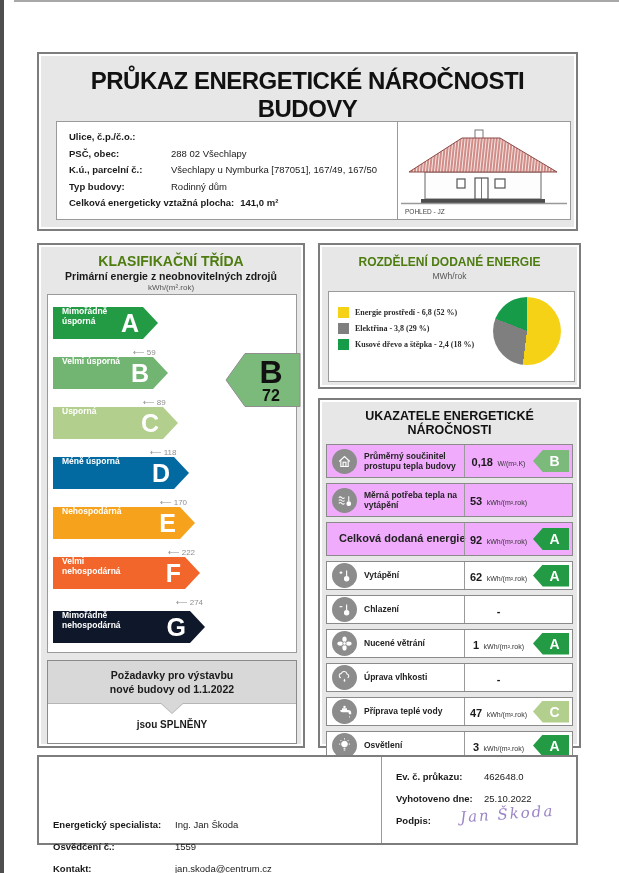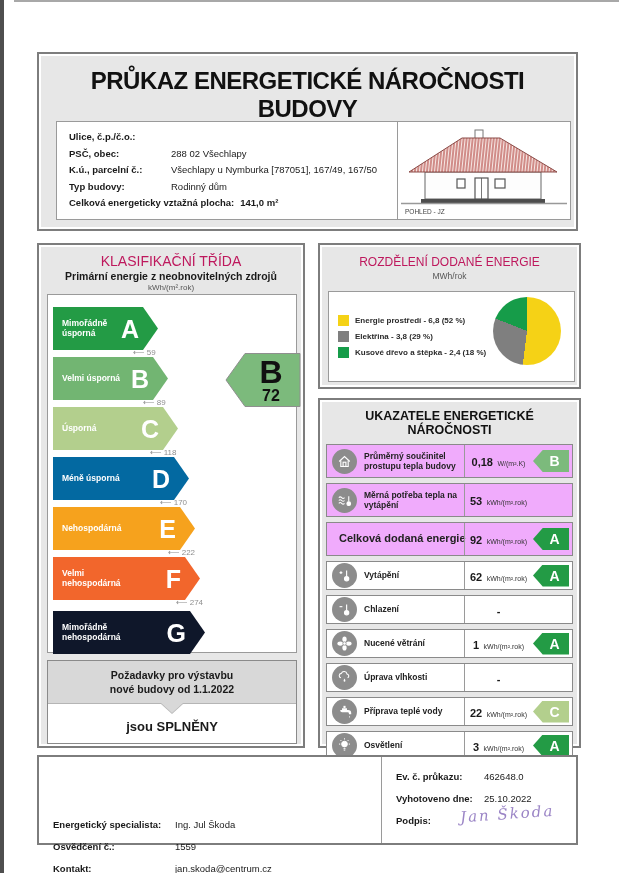--- a/index.html
+++ b/index.html
@@ -25,43 +25,43 @@
   .bld-info{flex:1;padding:7px 0 0 12px;}
   .bld-row{display:flex;font-size:9.5px;line-height:16.5px;}
   .bld-label{font-weight:bold;width:102px;flex:none;}
   .bld-area{font-size:9.5px;line-height:16.5px;font-weight:bold;}
   .bld-area .v{margin-left:6px;}
   .bld-img{width:172px;flex:none;border-left:1px solid #9a9a9a;position:relative;}
   .bld-img svg{position:absolute;left:0;top:0;}
 
   
   .class-panel{left:37px;top:243px;width:268px;height:505px;text-align:center;}
-  .sec-title{font-size:14px;font-weight:normal;margin-top:8px;color:#be185d;}
+  .sec-title{font-size:14px;font-weight:bold;margin-top:8px;color:#4d7c0f;}
   .sec-sub{font-size:10.5px;font-weight:bold;margin-top:1px;}
   .sec-unit{font-size:8px;color:#555;margin-top:1px;}
   .scale-box{position:absolute;left:8px;top:49px;width:250px;height:359px;}
-  .arrow-row{position:absolute;left:5px;height:43px;color:#fff;display:flex;align-items:center;
+  .arrow-row{position:absolute;left:5px;height:32px;color:#fff;display:flex;align-items:flex-start;
     clip-path:polygon(0 0,calc(100% - 15px) 0,100% 50%,calc(100% - 15px) 100%,0 100%);}
   .arrow-label{font-size:8.5px;font-weight:bold;line-height:1.15;text-align:left;padding-left:9px;width:62px;}
   .arrow-letter{position:absolute;right:19px;top:50%;transform:translateY(-50%);
     font-size:25px;font-weight:bold;}
   .threshold{position:absolute;font-size:8px;color:#8f8f8f;white-space:nowrap;text-align:left;}
   .indicator{position:absolute;left:176px;top:57px;}
   .req-box{position:absolute;left:8px;top:415px;width:250px;height:84px;background:#fff;border:1px solid #8a8a8a;box-sizing:border-box;}
   .req-head{position:relative;background:#d8d8d8;height:43px;border-bottom:1px solid #b5b5b5;
     font-size:10.5px;font-weight:bold;padding-top:7px;box-sizing:border-box;line-height:1.35;}
   .req-chevron{position:absolute;left:50%;bottom:-10px;transform:translateX(-50%);width:0;height:0;
     border-left:11px solid transparent;border-right:11px solid transparent;border-top:10px solid #d8d8d8;
     filter:drop-shadow(0 1px 0 #b5b5b5);}
-  .req-result{font-size:13px;font-weight:bold;margin-top:15px;}
+  .req-result{font-size:10px;font-weight:bold;margin-top:15px;}
 
   
   .pie-panel{left:318px;top:243px;width:263px;height:146px;text-align:center;}
   .pie-box{position:absolute;left:8px;top:46px;width:247px;height:91px;text-align:left;}
-  .legend{position:absolute;left:9px;top:23px;}
+  .legend{position:absolute;left:9px;top:15px;font-family:Liberation Serif, serif;}
   .legend-item{display:flex;align-items:center;margin-bottom:5px;}
   .legend-swatch{width:11px;height:11px;margin-right:6px;flex:none;}
   .legend-text{font-size:8px;font-weight:bold;color:#2a2a2a;white-space:nowrap;}
   .pie{position:absolute;right:13px;top:5px;width:68px;height:68px;border-radius:50%;}
 
   
   .ind-panel{left:318px;top:398px;width:263px;height:350px;padding:0 6px;box-sizing:border-box;}
   .ind-title{font-size:12.5px;font-weight:bold;text-align:center;padding:9px 0 7px;color:#111;}
   .ind-rows{display:flex;flex-direction:column;gap:5px;}
   .ind-row{border:1px solid #8a8a8a;background:#fff;display:flex;align-items:center;
@@ -345,21 +345,21 @@
         <svg width="17" height="17" viewBox="0 0 24 24">
           <g fill="#fff">
             <rect x="10.5" y="4" width="3" height="3"></rect>
             <path d="M8.5 7.5 h7 v2.5 h1.5 a4.5 4.5 0 0 1 4.5 4.5 v1.5 h-3.2 v-1 a1.8 1.8 0 0 0 -1.8 -1.8 h-8 a2.5 2.5 0 0 1 -2.5 -2.5 v-0.7 h2.5z"></path>
             <path d="M19.2 18 c-.9 1.5 -.9 2.6 0 2.6 s.9 -1.1 0 -2.6z"></path>
           </g>
         </svg>
       </span>
       <span class="ind-label">Příprava teplé vody</span>
       <div class="ind-right">
-        <span class="ind-val"><span class="num">22</span> <span class="unit">kWh/(m².rok)</span></span>
+        <span class="ind-val"><span class="num">47</span> <span class="unit">kWh/(m².rok)</span></span>
         <span class="badge" style="background: rgb(179, 207, 141);"><span>C</span></span>
       </div>
     </div>
 
     <div class="ind-row short">
       <span class="icon-circle">
         <svg width="17" height="17" viewBox="0 0 24 24" stroke="#fff" stroke-width="1.4">
           <circle cx="12" cy="10" r="4" fill="#fff"></circle>
           <line x1="10.6" y1="16.5" x2="13.4" y2="16.5"></line>
           <line x1="10.9" y1="18.5" x2="13.1" y2="18.5"></line>
@@ -377,21 +377,21 @@
       </div>
     </div>
 
   </div>
 </div>
 
 <div class="panel footer-panel" style="background:#fff;">
   <div class="foot-col foot-left">
     <div class="foot-row">
       <span class="foot-label">Energetický specialista:</span>
-      <span>Ing. Jul Škoda</span>
+      <span>Ing. Jan Škoda</span>
     </div>
     <div class="foot-row">
       <span class="foot-label">Osvědčení č.:</span>
       <span>1559</span>
     </div>
     <div class="foot-row">
       <span class="foot-label">Kontakt:</span>
       <span>jan.skoda@centrum.cz</span>
     </div>
   </div>

